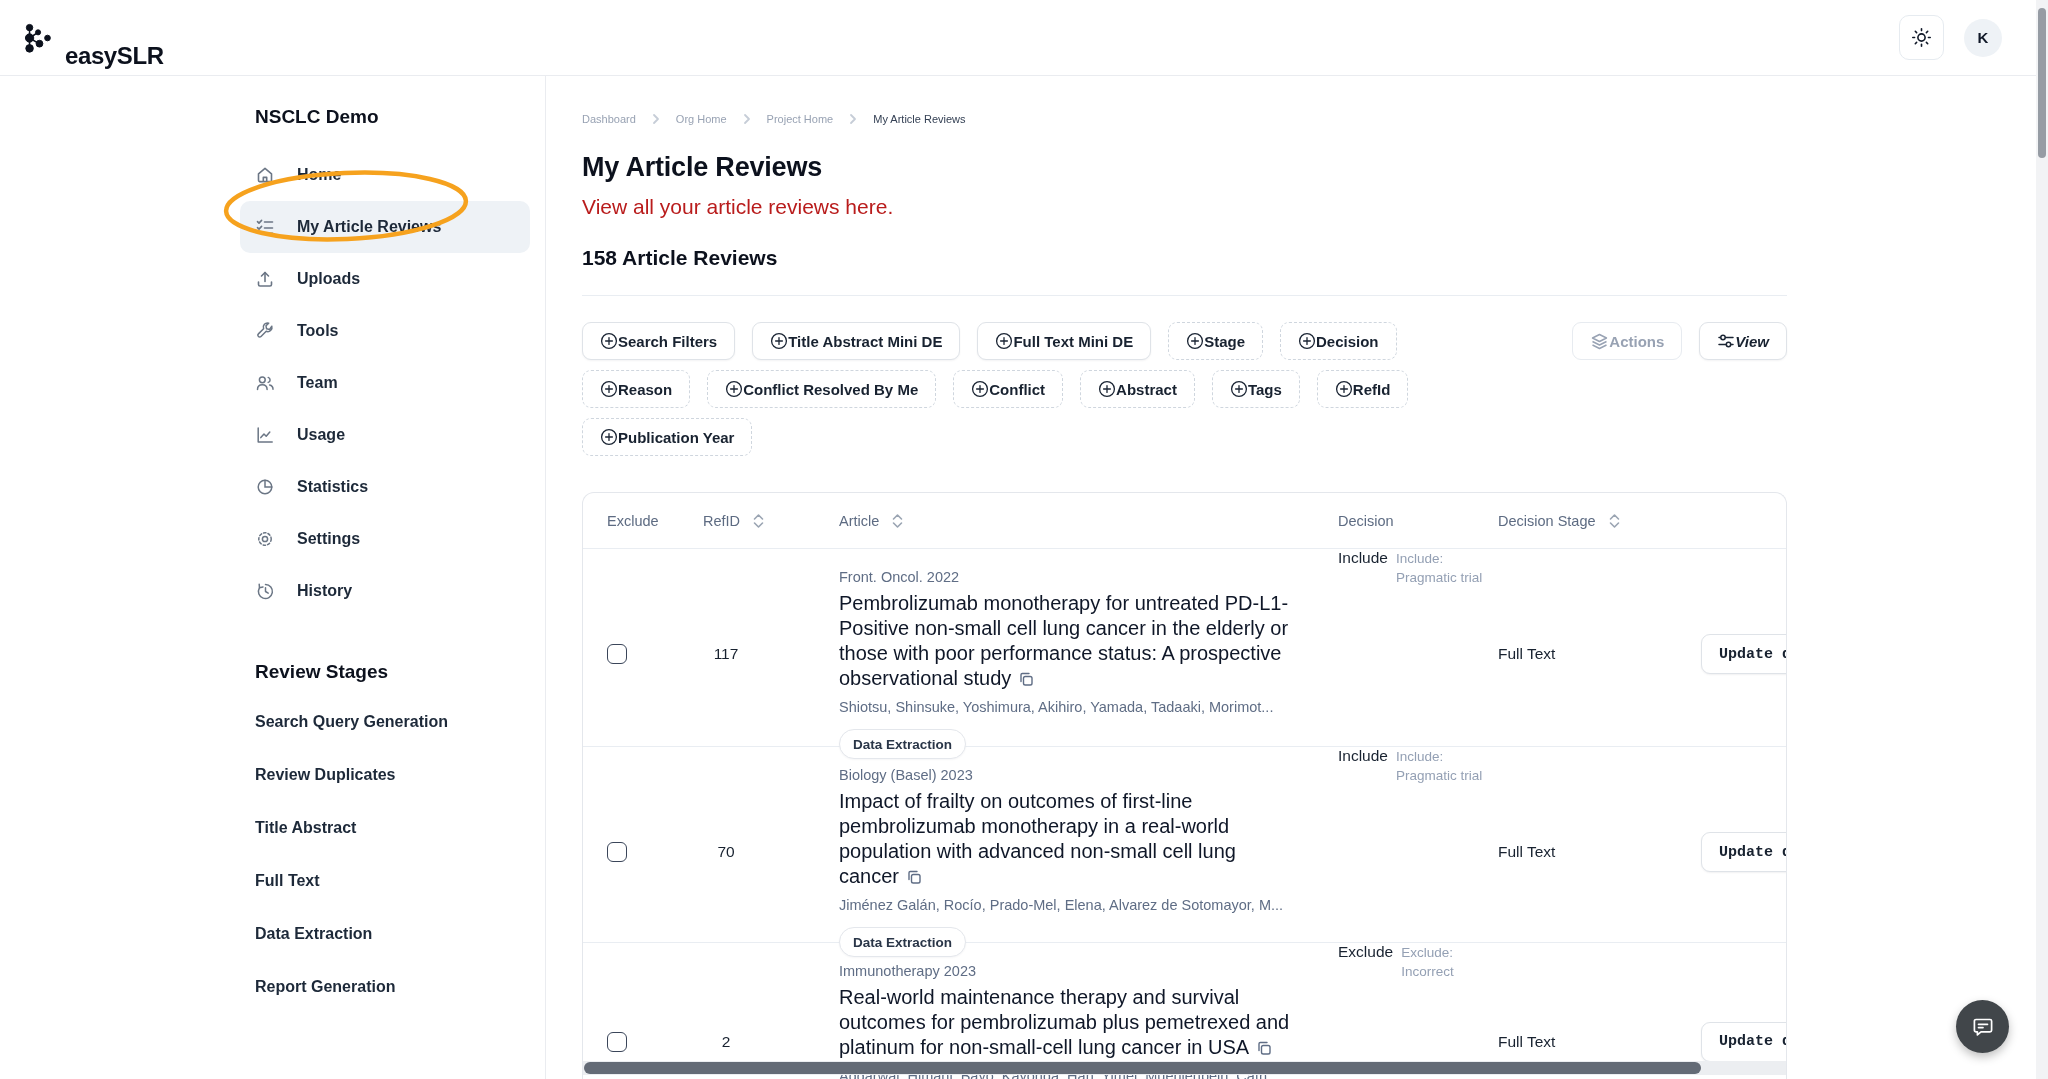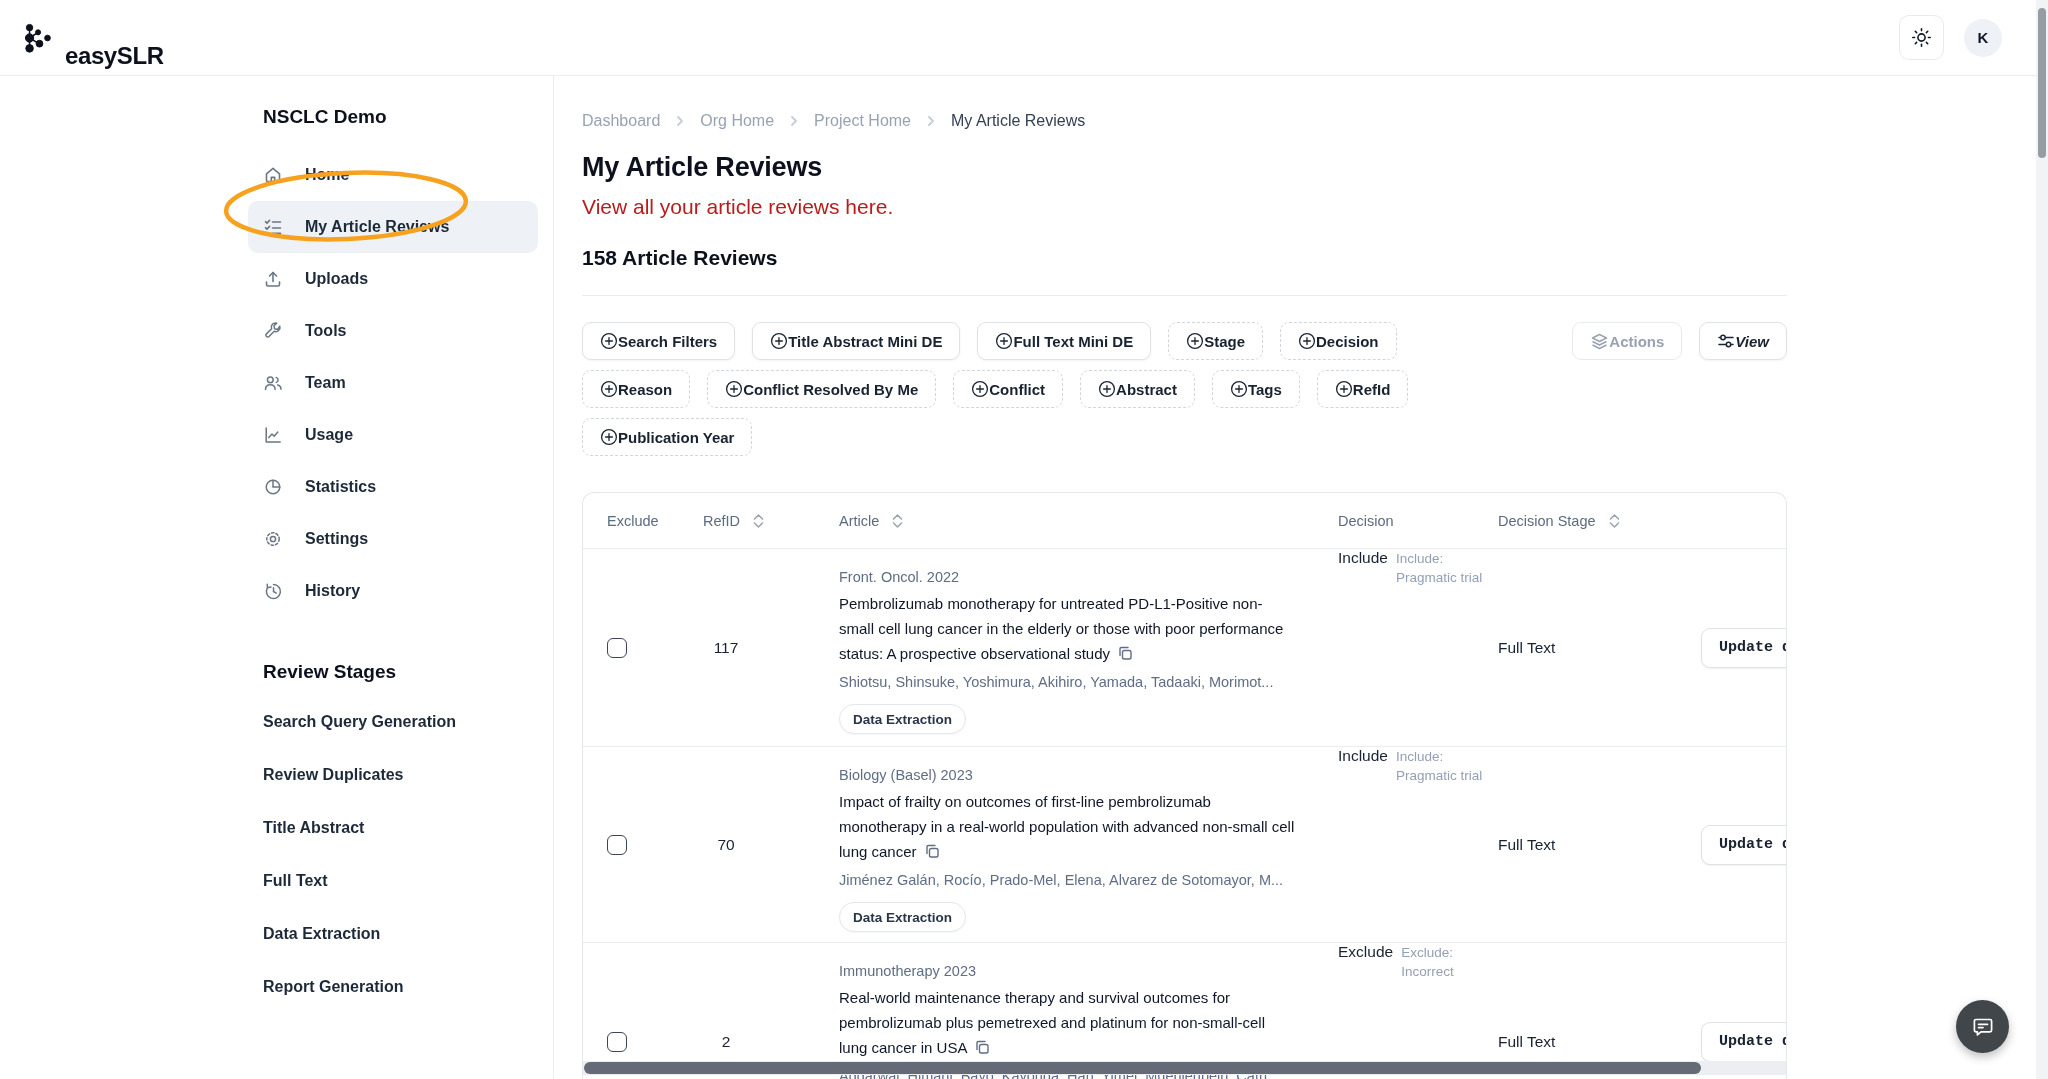--- a/index.html
+++ b/index.html
@@ -23,21 +23,21 @@
     width:45px; height:45px; border:1px solid #e6ebf0; border-radius:10px; background:#fff;
     display:flex; align-items:center; justify-content:center; cursor:pointer;
   }
   .avatar {
     width:38px; height:38px; border-radius:50%; background:#eef2f6; color:#101828;
     display:flex; align-items:center; justify-content:center; font-size:15px; font-weight:700; cursor:pointer;
   }
 
   
   .sidebar {
-    position:absolute; top:76px; left:8px; bottom:0; width:546px;
+    position:absolute; top:76px; left:0; bottom:0; width:546px;
     background:#fff; border-right:1px solid #eaecf0; z-index:2; padding-left:240px;
   }
   .project-name { margin-top:30px; padding-left:15px; font-size:19px; font-weight:700; color:#0c111d; }
   .side-nav { margin-top:21px; }
   .nav-item {
     width:290px; height:52px; display:flex; align-items:center; gap:22px;
     padding-left:15px; border-radius:10px; cursor:pointer;
   }
   .nav-item.active { background:#eef2f6; }
   .nav-label { font-size:16px; font-weight:600; color:#1d2939; }
@@ -47,21 +47,21 @@
   .stage-item {
     width:290px; height:53px; display:flex; align-items:center; padding-left:15px;
     font-size:16px; font-weight:600; color:#1d2939; border-radius:10px; cursor:pointer;
   }
   .annotation-ellipse { position:absolute; left:220px; top:166px; z-index:4; pointer-events:none; }
 
   
   .main { position:absolute; top:76px; left:546px; right:0; bottom:0; background:#fff; overflow:hidden; }
 
   .breadcrumb { position:absolute; top:36px; left:36px; display:flex; align-items:center; gap:13px;
-    font-size:16px; color:#98a2b3; }
+    font-size:11px; color:#98a2b3; }
   .crumb { cursor:pointer; white-space:nowrap; }
   .crumb.current { color:#344054; font-weight:500; cursor:default; }
 
   .page-title { position:absolute; top:76px; left:36px; font-size:27px; font-weight:800; color:#0c111d; letter-spacing:-0.2px; }
   .page-subtitle { position:absolute; top:119px; left:36px; font-size:21px; color:#b91c1c; }
   .count-heading { position:absolute; top:170px; left:36px; font-size:21px; font-weight:800; color:#0c111d; }
   .section-divider { position:absolute; top:219px; left:36px; width:1205px; height:1px; background:#e9edf2; }
 
   .filter-row { position:absolute; left:36px; width:1205px; display:flex; gap:17px; align-items:center; }
   .filter-row.r1 { top:246px; }
@@ -91,21 +91,21 @@
   .tbody-row { position:relative; }
   .tbody-row.h1 { height:198px; border-bottom:1px solid #e9edf2; }
   .tbody-row.h2 { height:196px; border-bottom:1px solid #e9edf2; }
   .tbody-row.h3 { height:197px; }
   .cell-sel { display:flex; align-items:center; padding-left:24px; }
   .checkbox { width:20px; height:20px; border:1.5px solid #3a4559; border-radius:6px; background:#fff; cursor:pointer; }
   .cell-ref { display:flex; align-items:center; padding-left:25px; font-size:15.5px; color:#182230; }
   .cell-ref span { width:46px; text-align:center; }
   .cell-article { padding:20px 42px 0 0; }
   .journal { font-size:14.5px; color:#5f6d85; margin-bottom:6px; }
-  .art-title { font-size:15px; font-weight:500; line-height:25px; color:#0f1728; }
+  .art-title { font-size:20px; font-weight:500; line-height:25px; color:#0f1728; }
   .copy-icon { display:inline-block; vertical-align:-2px; margin-left:7px; cursor:pointer; }
   .authors { margin-top:8px; font-size:14.5px; color:#5f6d85; white-space:nowrap; }
   .badge {
     display:inline-flex; align-items:center; margin-top:14px; height:30px; padding:0 13px;
     border:1px solid #e4e7ec; border-radius:999px; font-size:13.5px; font-weight:700; color:#2a3648;
     background:#fff; box-shadow:0 1px 2px rgba(16,24,40,.04);
   }
   .cell-decision { display:flex; flex-direction:row; justify-content:center; gap:8px; }
   .decision-main { font-size:15.5px; color:#182230; }
   .decision-sub { font-size:13.5px; line-height:19px; color:#94a0b4; width:108px; }

